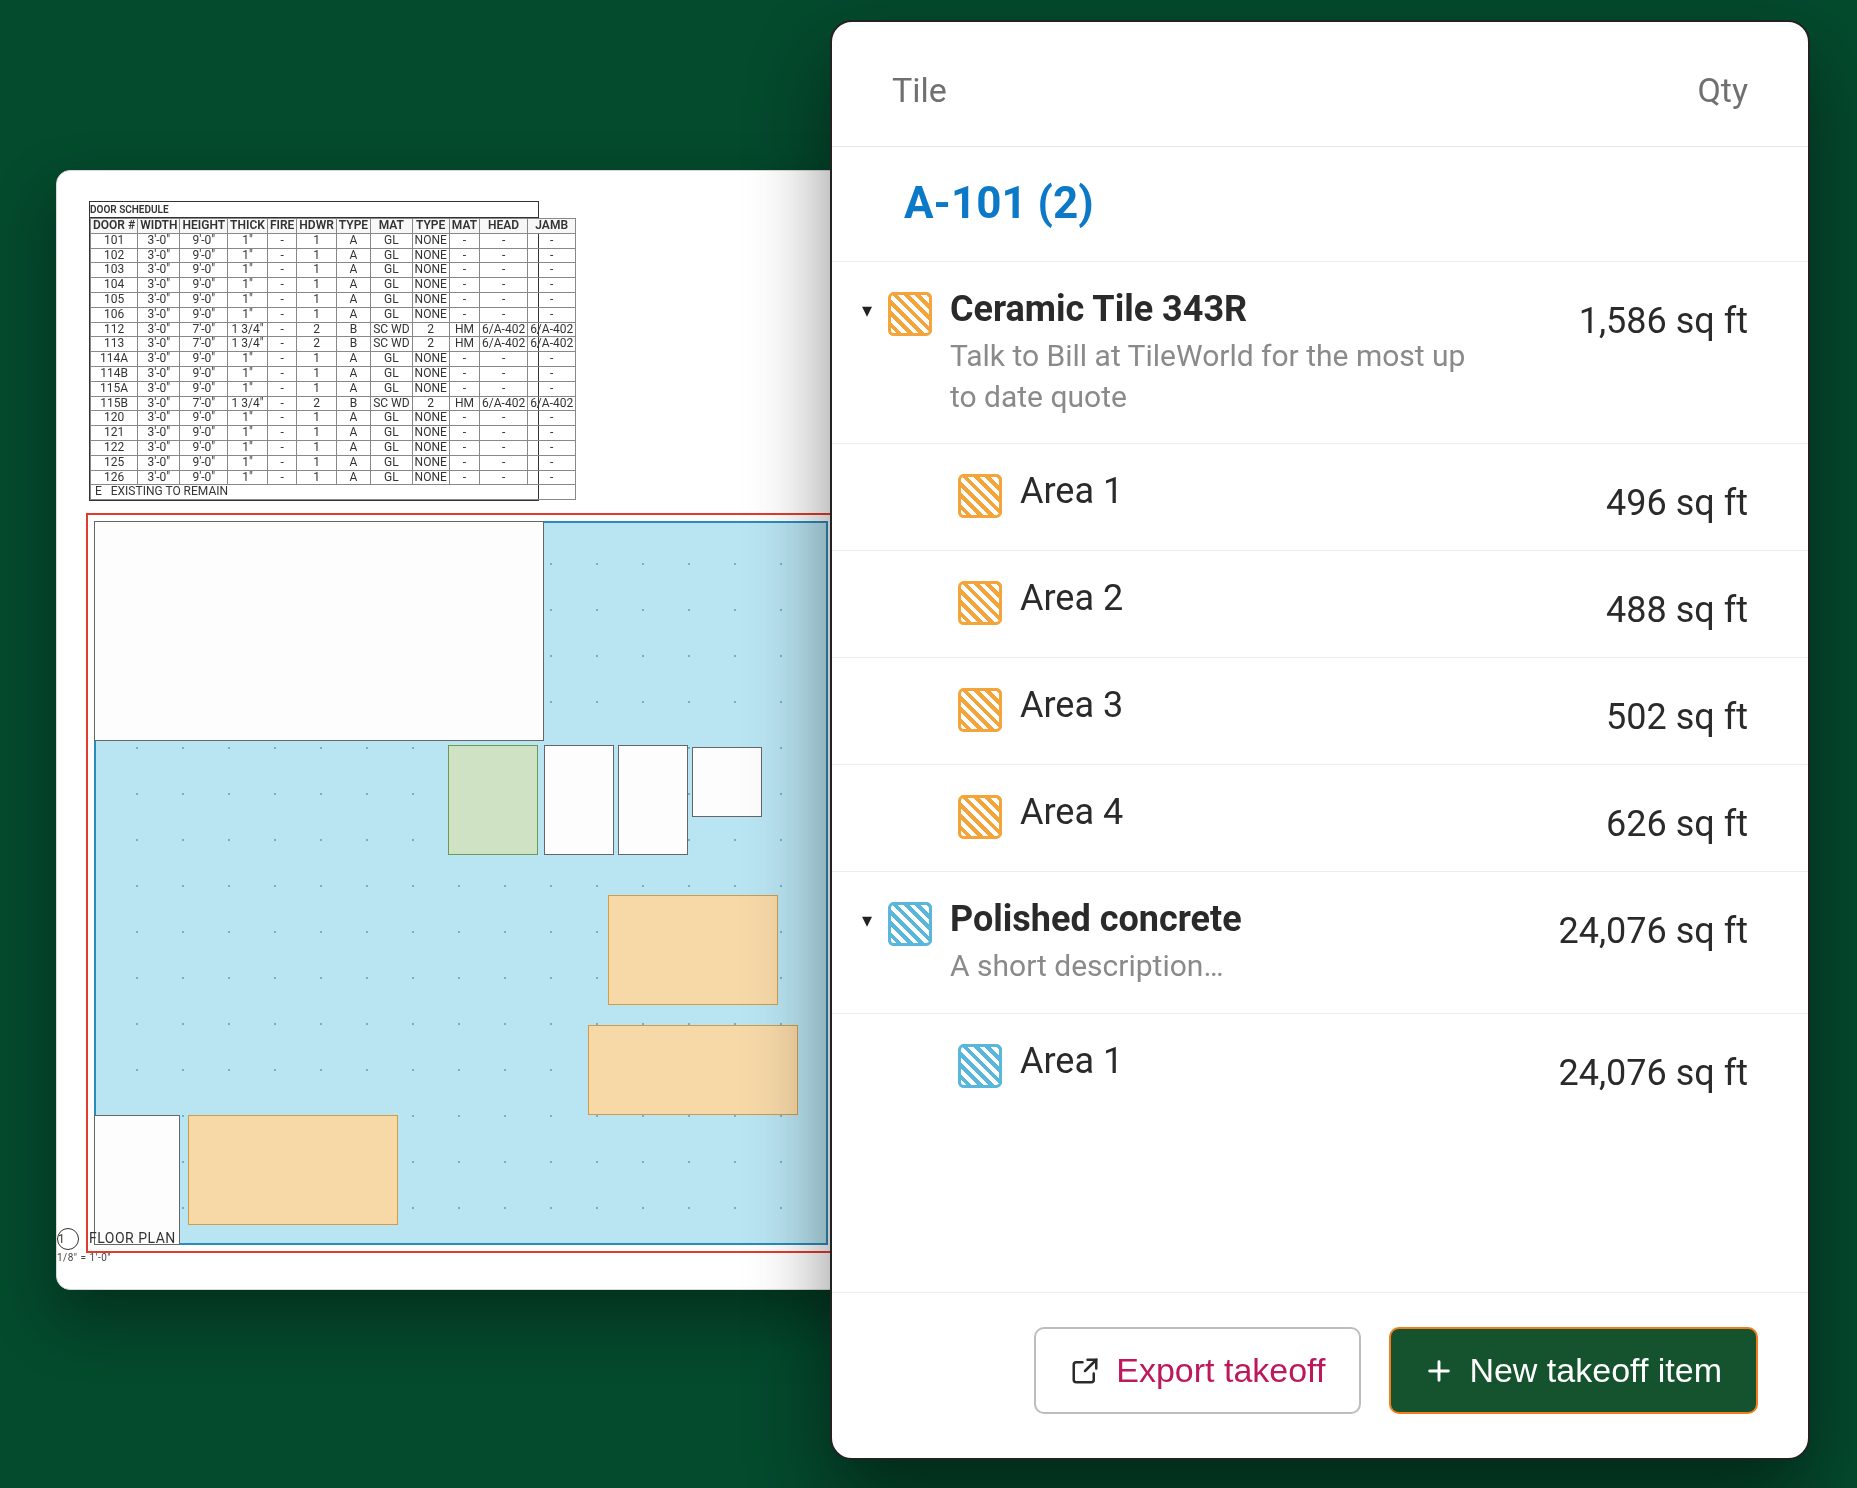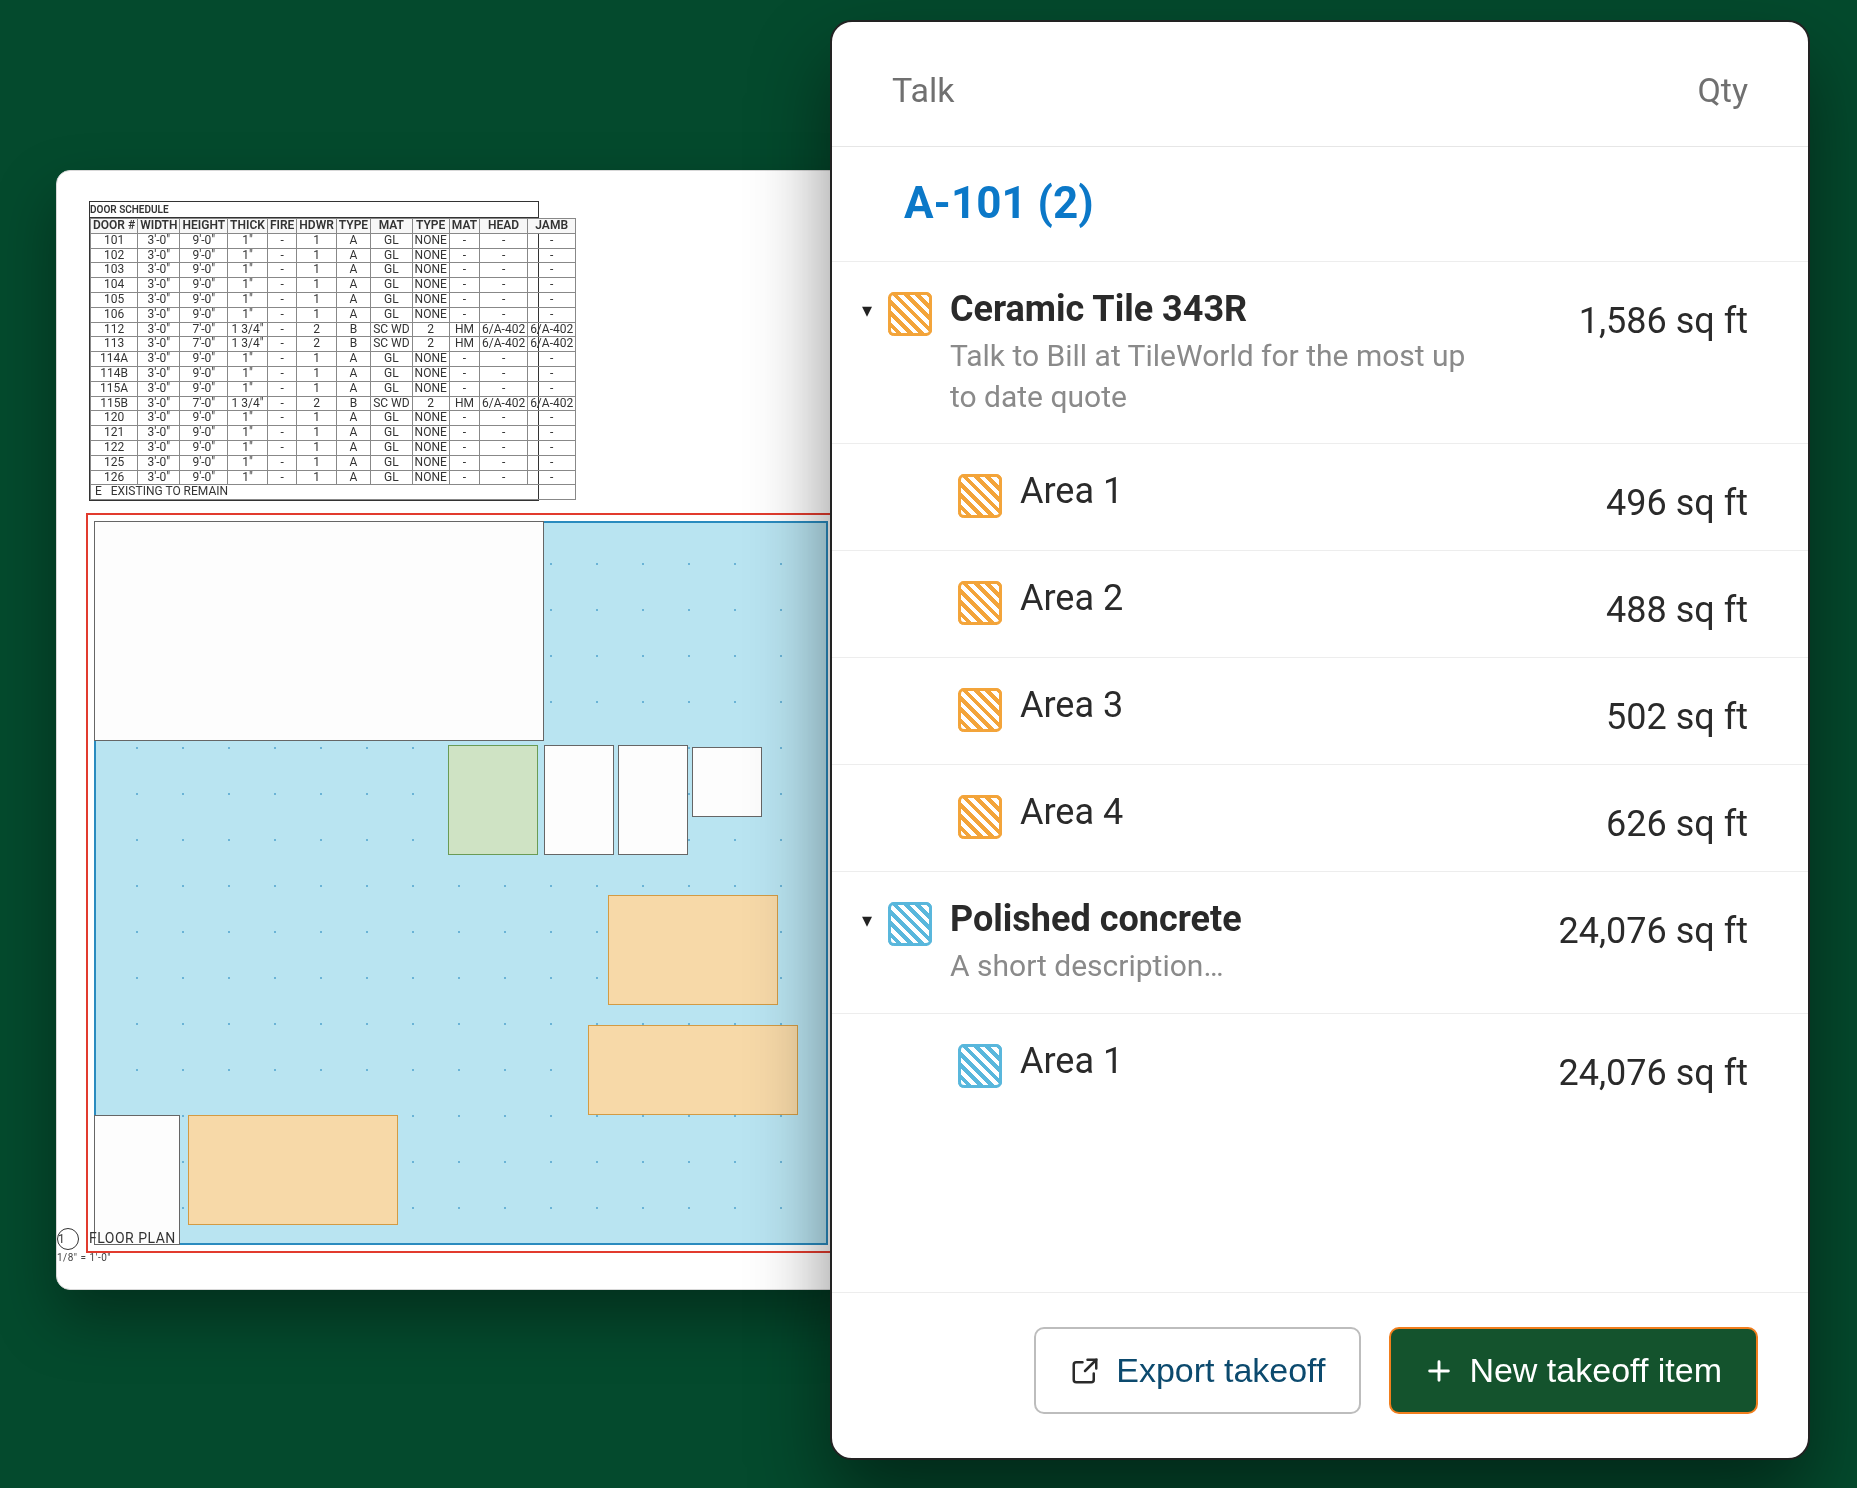--- a/index.html
+++ b/index.html
@@ -180,21 +180,21 @@
   .btn{
     font-size:34px;
     border-radius:10px;
     padding:22px 34px;
     display:flex;
     align-items:center;
     gap:16px;
     cursor:pointer;
     border:2px solid #bdbdbd;
     background:#fff;
-    color:#0c4a6e;
+    color:#be185d;
   }
   .btn.primary{
     background:#14532d;
     border-color:#f17e1d;
     color:#fff;
   }
   .icon{display:inline-flex;}
 </style>
 </head>
 <body>
@@ -479,21 +479,21 @@
 
   <div class="plan-footer">
     <span class="num">1</span>
     <span>FLOOR PLAN</span>
     <span class="sub">1/8" = 1'-0"</span>
   </div>
 </div>
 
 <div class="panel">
   <div class="panel-header">
-    <span>Talk</span>
+    <span>Tile</span>
     <span>Qty</span>
   </div>
   <div class="divider"></div>
 
   <div class="sheet-link">A-101 (2)</div>
 
   <div class="list" id="item-list">
       <div class="row">
         <div class="caret">▾</div>
         <div class="swatch orange"></div>

